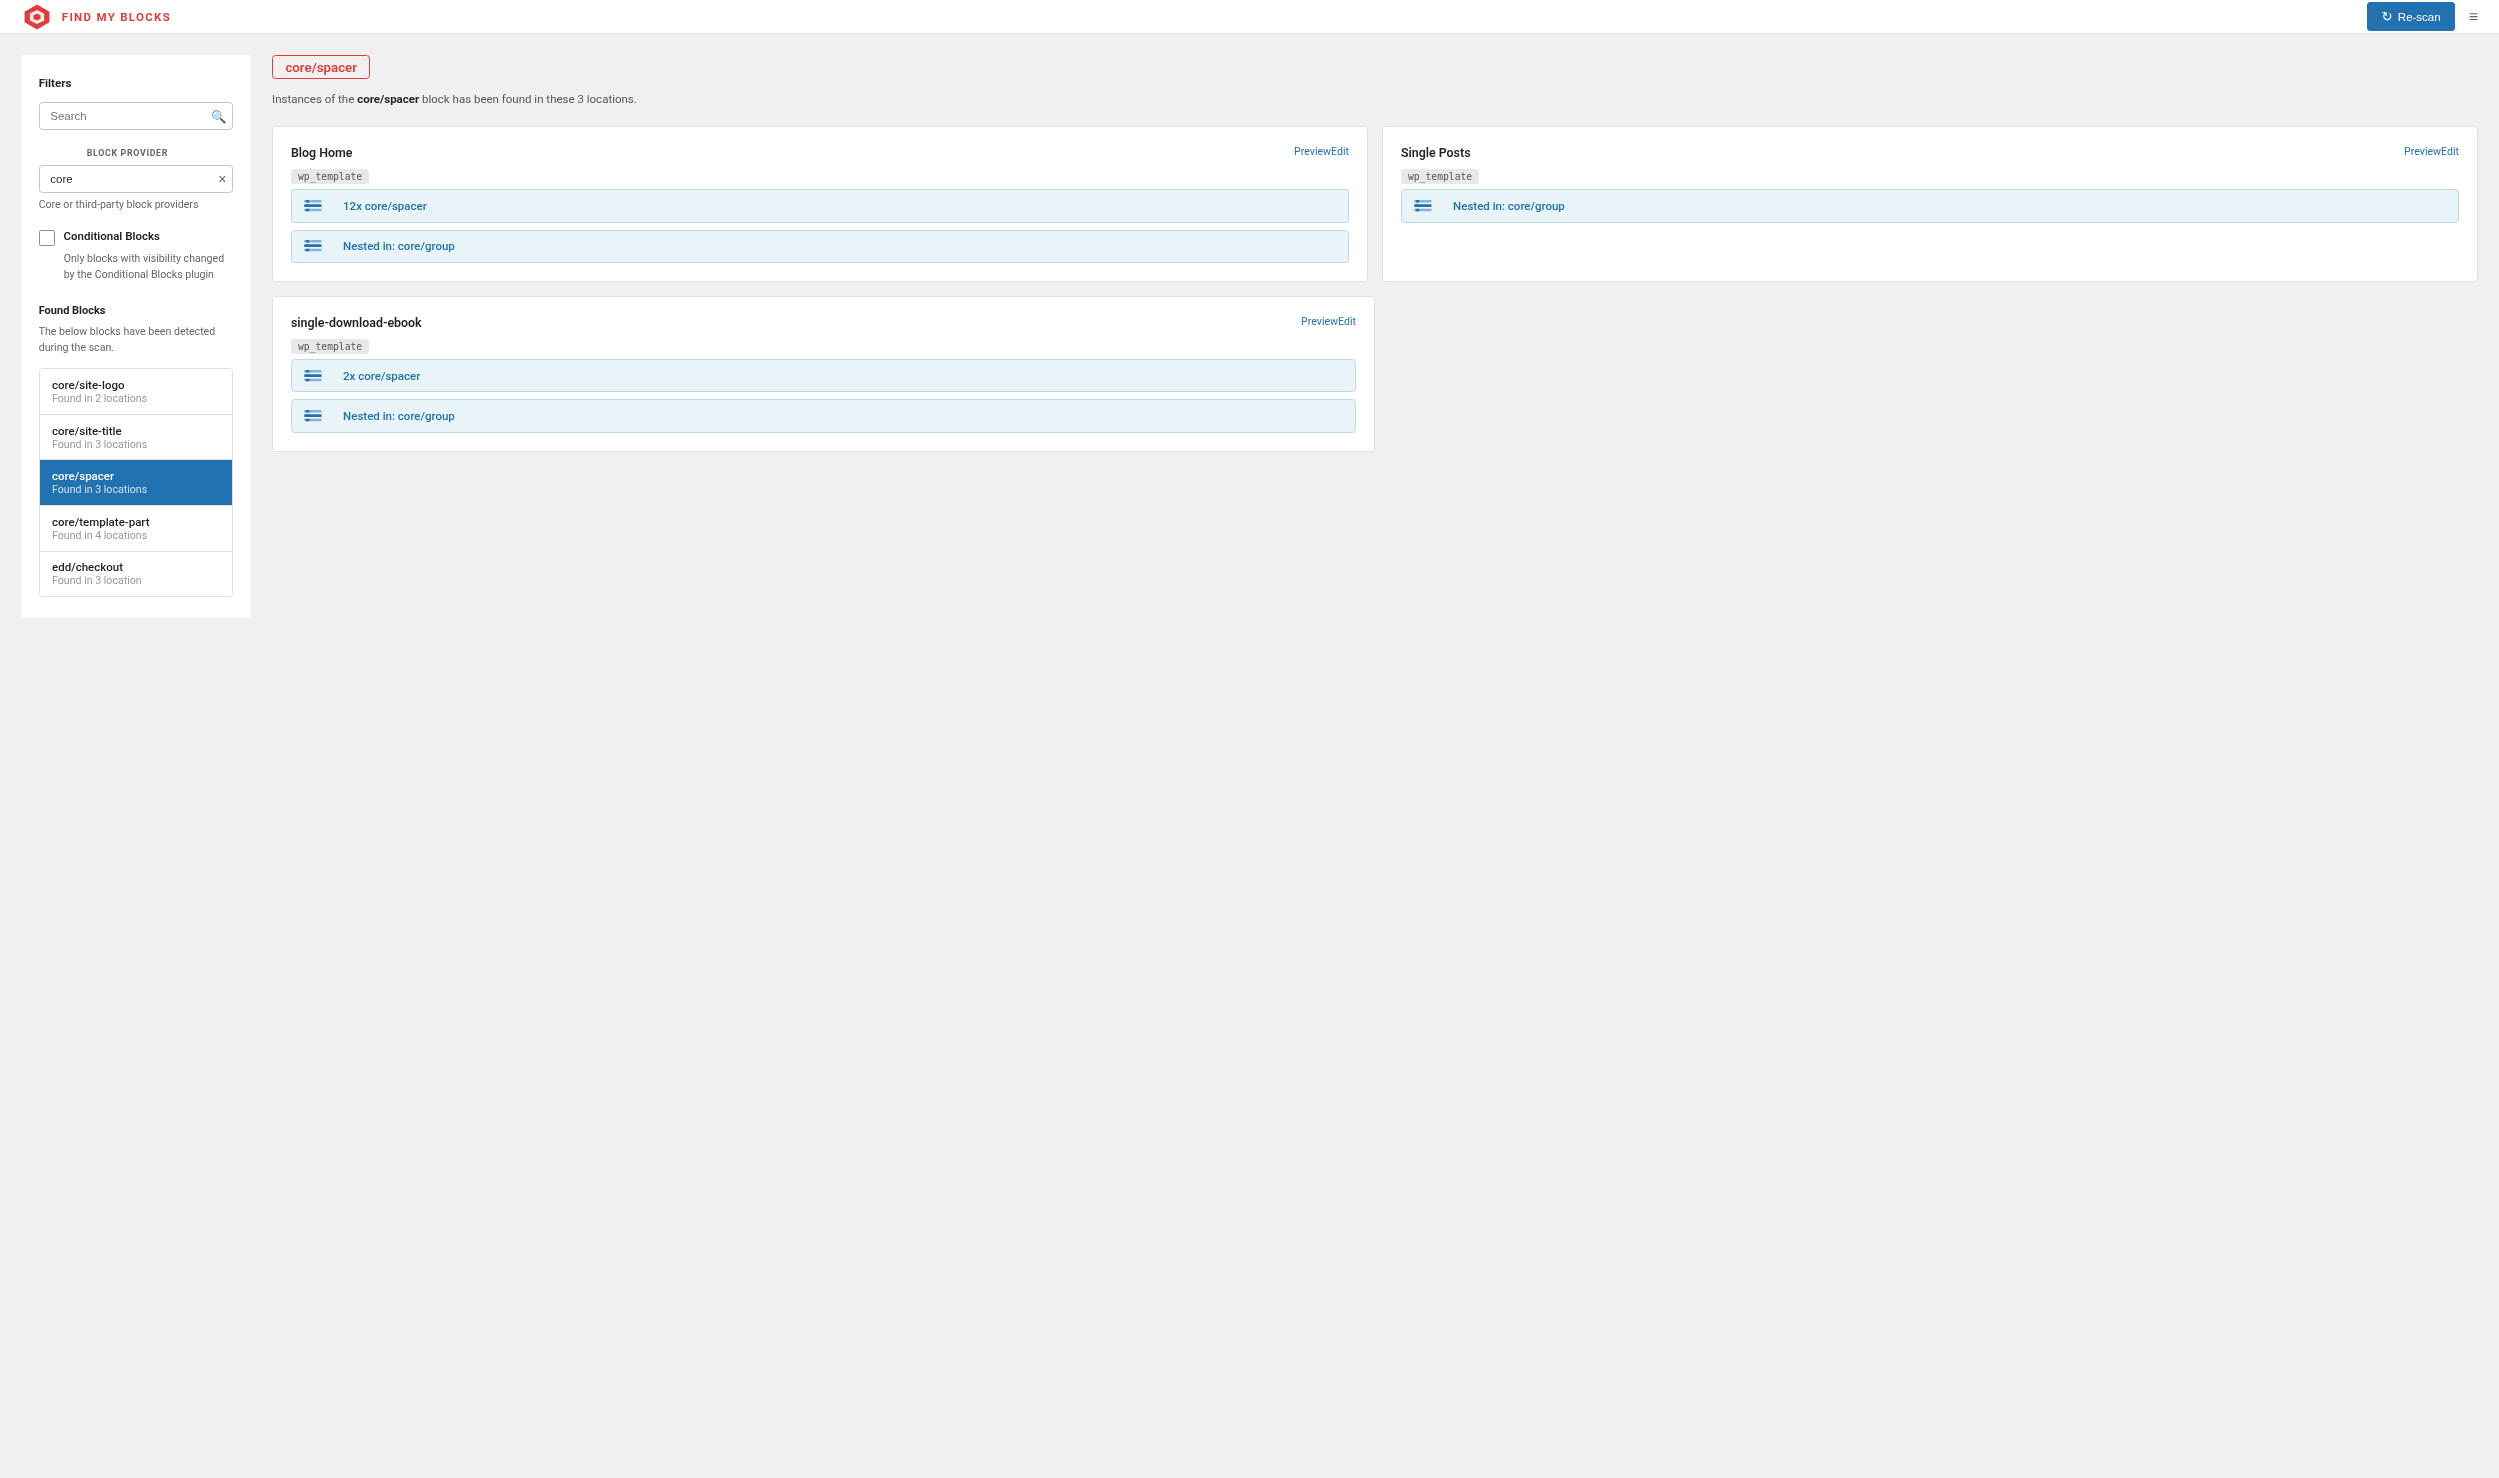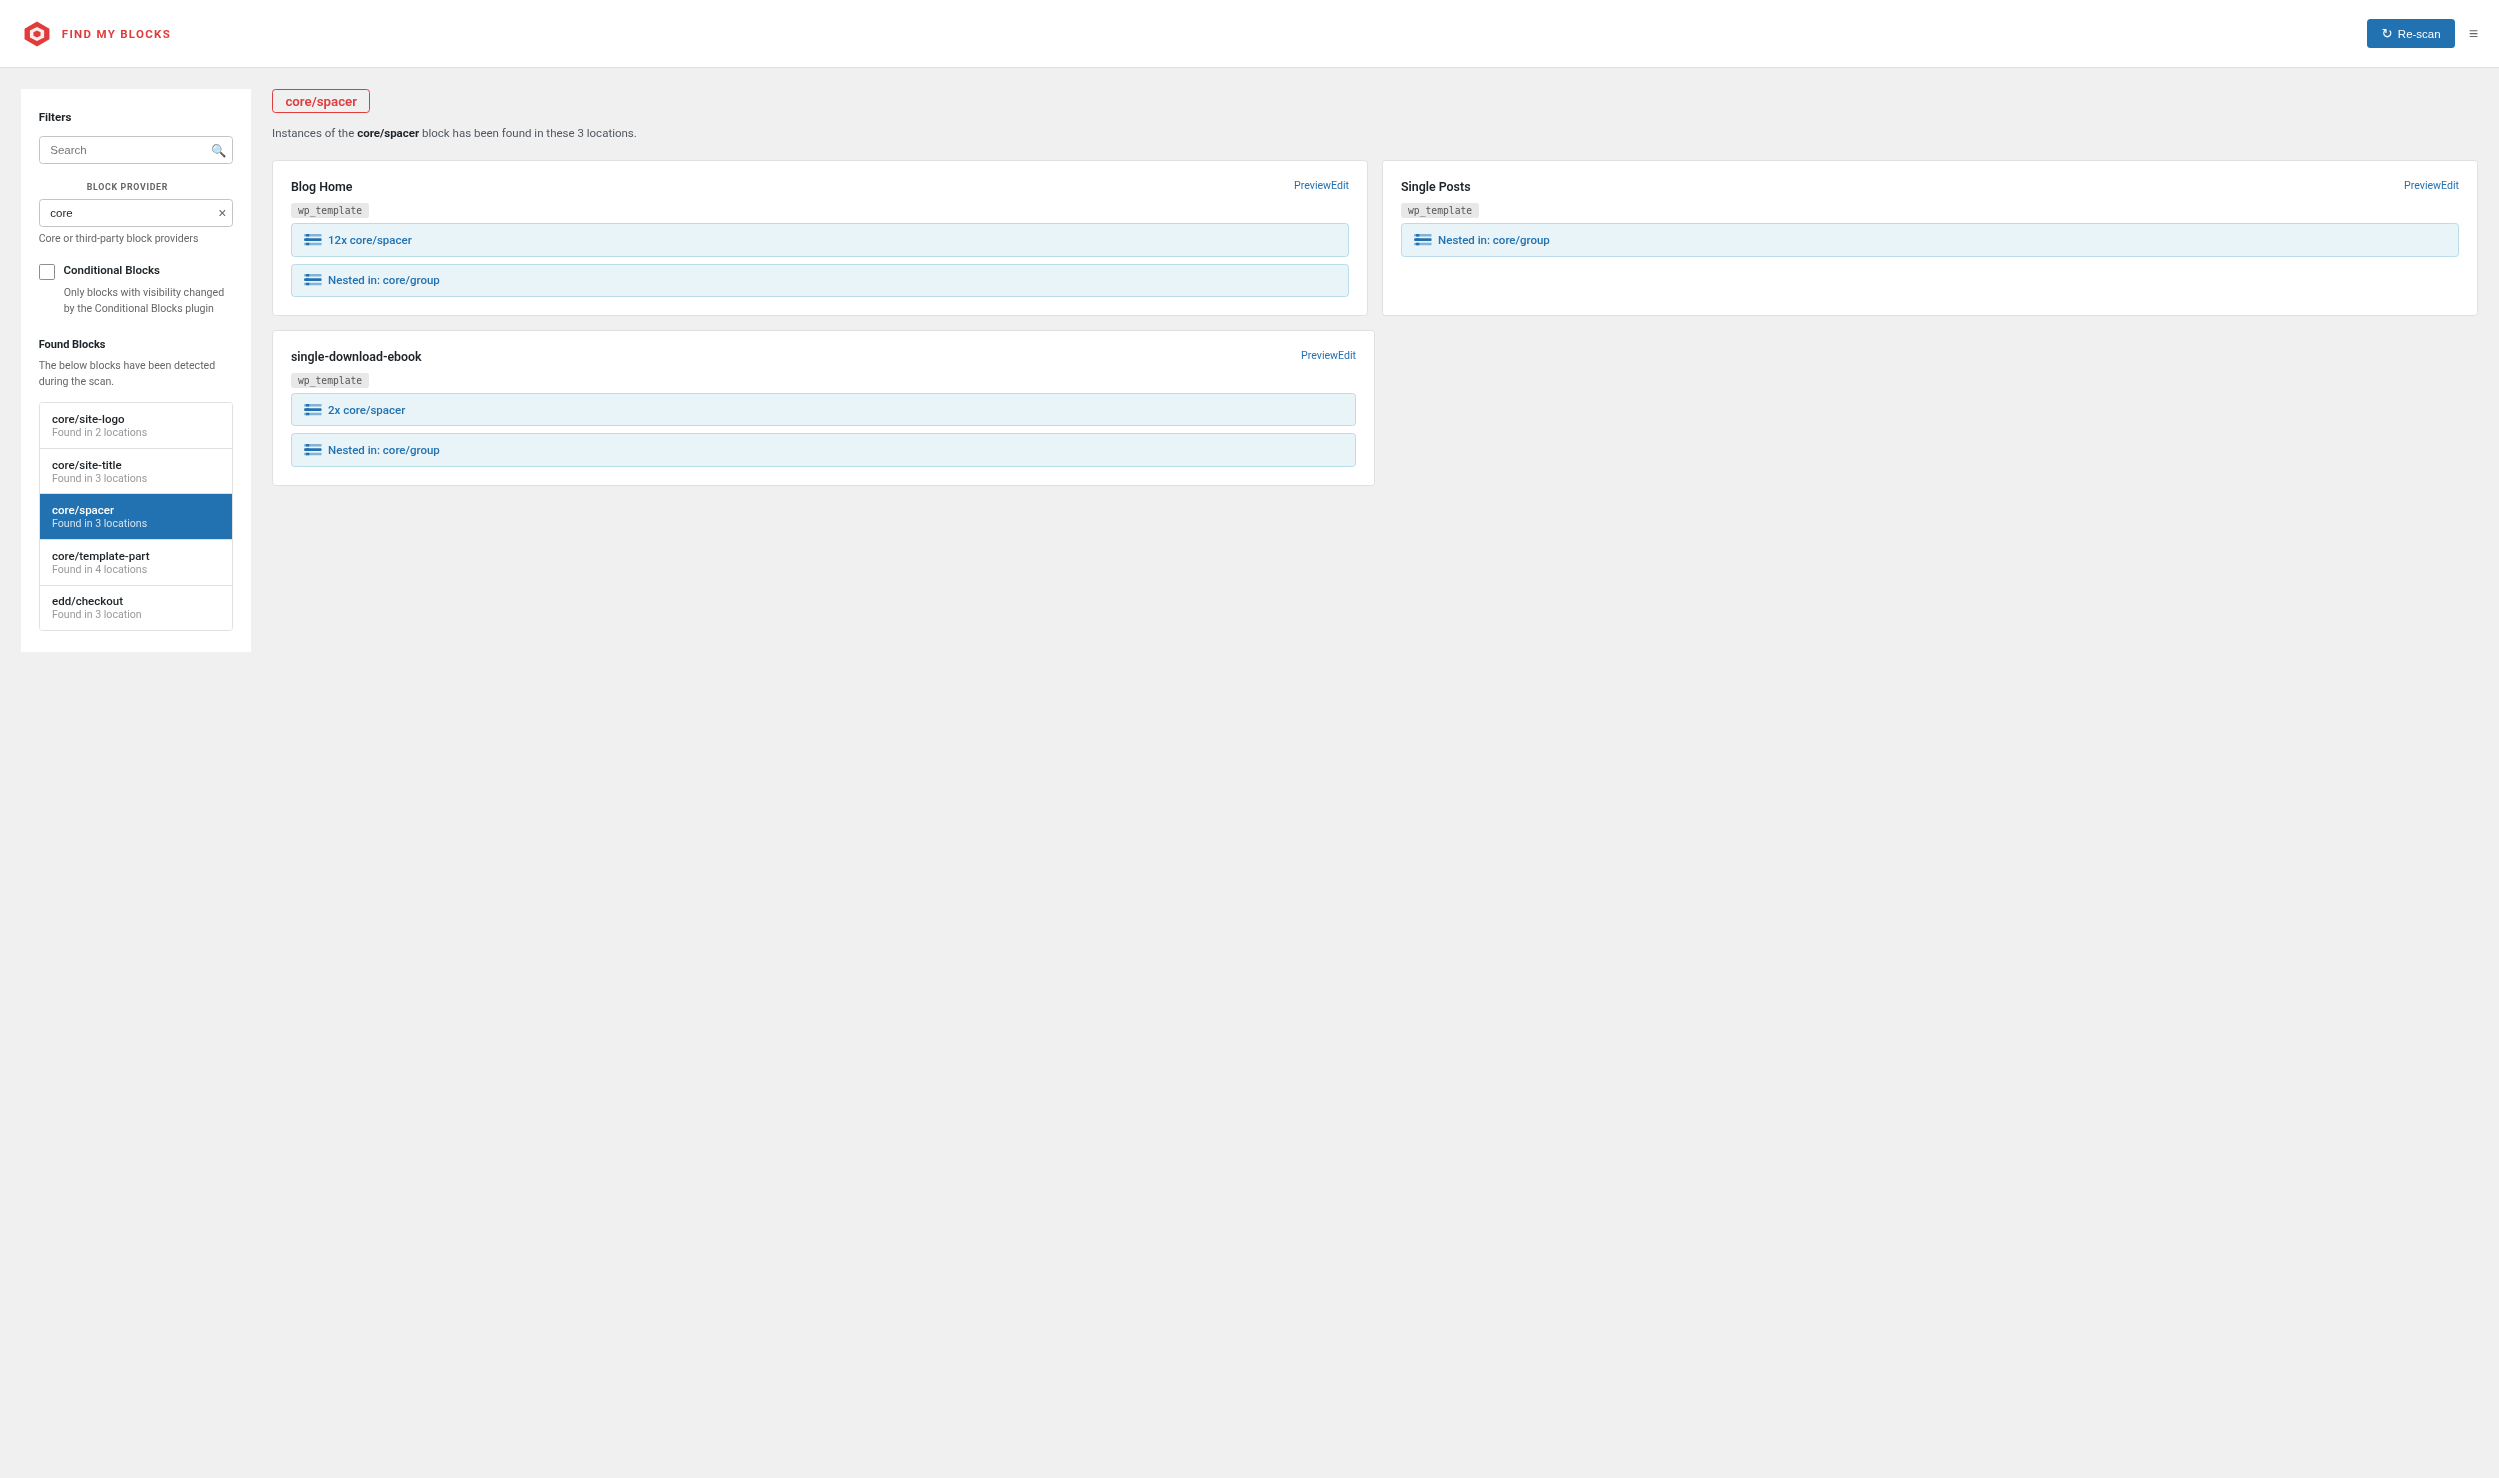--- a/index.html
+++ b/index.html
@@ -2,21 +2,21 @@
 <html style="font-size:14px"><head>
   <meta charset="utf-8">
   <style>
     * { box-sizing: border-box; margin: 0; padding: 0; }
     body { font-family: -apple-system, BlinkMacSystemFont, 'Segoe UI', Roboto, sans-serif; background: #f0f0f1; color: #1d2327; font-size: 11.5px; }
 
     
     .header {
       background: #fff;
       border-bottom: 0.9px solid #e0e0e0;
-      height: 68px;
+      height: 34px;
       display: flex;
       align-items: center;
       justify-content: space-between;
       padding: 0 21px;
     }
     .header-logo {
       display: flex;
       align-items: center;
       gap: 8.8px;
     }
@@ -289,21 +289,21 @@
       flex-direction: column;
       gap: 7px;
     }
     .block-result-item {
       background: #e8f4f8;
       border: 0.9px solid #b8dce8;
       border-radius: 3.5px;
       padding: 8.8px 12.4px;
       display: flex;
       align-items: center;
-      gap: 6px;
+      gap: 21px;
       font-size: 11.5px;
       color: #2271b1;
       font-weight: 500;
     }
     .block-result-icon {
       display: flex;
       align-items: center;
     }
 
     

